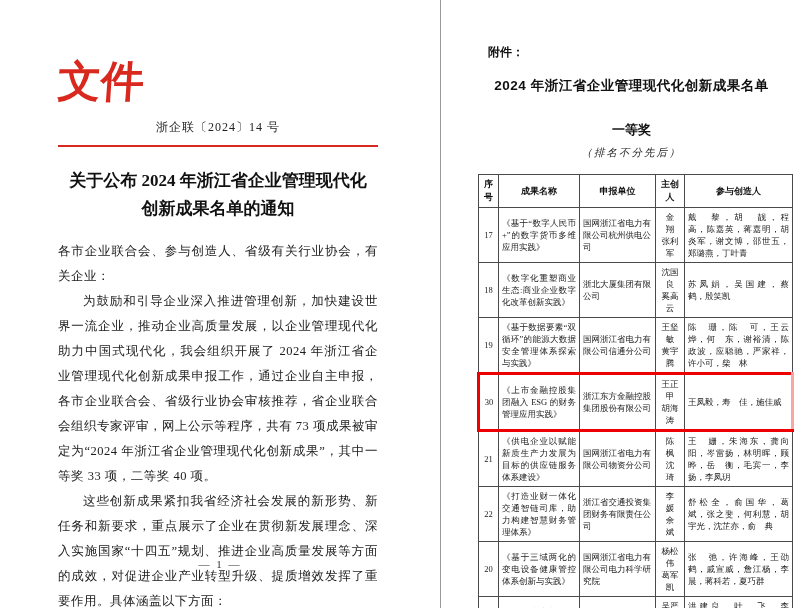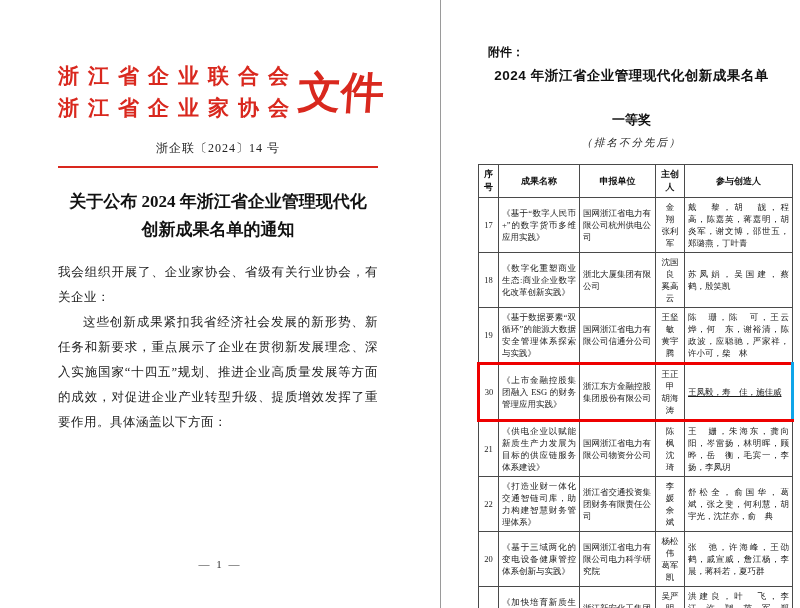--- a/index.html
+++ b/index.html
@@ -51,21 +51,21 @@
     width: 360px; height: 608px; background: #fff;
     border-left: 1px solid #9a9a9a;
     padding: 44px 12px 0 34px; position: relative; overflow: hidden;
   }
   .attachment-label {
     font-size: 12px; font-weight: bold; color: #111;
     font-family: "Liberation Sans", "DejaVu Sans", sans-serif;
     margin-left: 13px;
   }
   .results-title {
-    margin-top: 6px; text-align: center; font-weight: bold; font-size: 13.5px;
+    margin-top: 16px; text-align: center; font-weight: bold; font-size: 13.5px;
     font-family: "Liberation Sans", "DejaVu Sans", sans-serif; color: #111;
     letter-spacing: 0.5px;
   }
   .prize-level {
     margin-top: 26px; text-align: center; font-weight: bold; font-size: 13px;
     font-family: "Liberation Sans", "DejaVu Sans", sans-serif; color: #111;
   }
   .ranking-note {
     margin-top: 7px; text-align: center; font-size: 10.5px; color: #222;
     letter-spacing: 2px; font-style: italic;
@@ -89,43 +89,40 @@
   .col-unit  { width: 76px; }
   .col-cre   { width: 29px; }
   .col-par   { width: 108px; }
   .cell-no   { text-align: center; }
   .cell-name { text-align: left; text-align: justify; }
   .cell-unit { text-align: left; }
   .cell-cre  { text-align: center; white-space: pre-line; }
   .cell-par  { text-align: left; text-align: justify; }
   tr.hl td { border-top: 3px solid #ee0000; border-bottom: 3px solid #ee0000; }
   tr.hl td:first-child { border-left: 3px solid #ee0000; }
-  tr.hl td:last-child  { border-right: 3px solid #0ea5e9; text-decoration: underline; }
+  tr.hl td:last-child  { border-right: 3px solid #fca5a5; }
 </style>
 </head>
 <body>
 
 <div class="spread">
 
   <div class="page-left">
     <div class="org-header">
-      <div class="org-col">
-        <div class="org-line">浙江省企业联合会</div>
-        <div class="org-line">浙江省企业家协会</div>
-      </div>
       <div class="doc-mark">文件</div>
     </div>
     <div class="doc-number">浙企联〔2024〕14 号</div>
     <div class="red-rule"></div>
     <div class="notice-title">
       <div>关于公布 2024 年浙江省企业管理现代化</div>
       <div>创新成果名单的通知</div>
     </div>
     <div class="notice-body">
-        <p class="body-par">我会组织开展了、企业家协会、省级有关行业协会，有关企业：</p>
+        <p class="body-par">各市企业联合会、参与创造人、省级有关行业协会，有关企业：</p>
+        <p class="body-par ind">为鼓励和引导企业深入推进管理创新，加快建设世界一流企业，推动企业高质量发展，以企业管理现代化助力中国式现代化，我会组织开展了 2024 年浙江省企业管理现代化创新成果申报工作，通过企业自主申报，各市企业联合会、省级行业协会审核推荐，省企业联合会组织专家评审，网上公示等程序，共有 73 项成果被审定为“2024 年浙江省企业管理现代化创新成果”，其中一等奖 33 项，二等奖 40 项。</p>
         <p class="body-par ind">这些创新成果紧扣我省经济社会发展的新形势、新任务和新要求，重点展示了企业在贯彻新发展理念、深入实施国家“十四五”规划、推进企业高质量发展等方面的成效，对促进企业产业转型升级、提质增效发挥了重要作用。具体涵盖以下方面：</p>
       </div>
     <div class="page-num-left">— 1 —</div>
   </div>
 
   <div class="page-right">
     <div class="attachment-label">附件：</div>
     <div class="results-title">2024 年浙江省企业管理现代化创新成果名单</div>
     <div class="prize-level">一等奖</div>
     <div class="ranking-note">（排名不分先后）</div>

